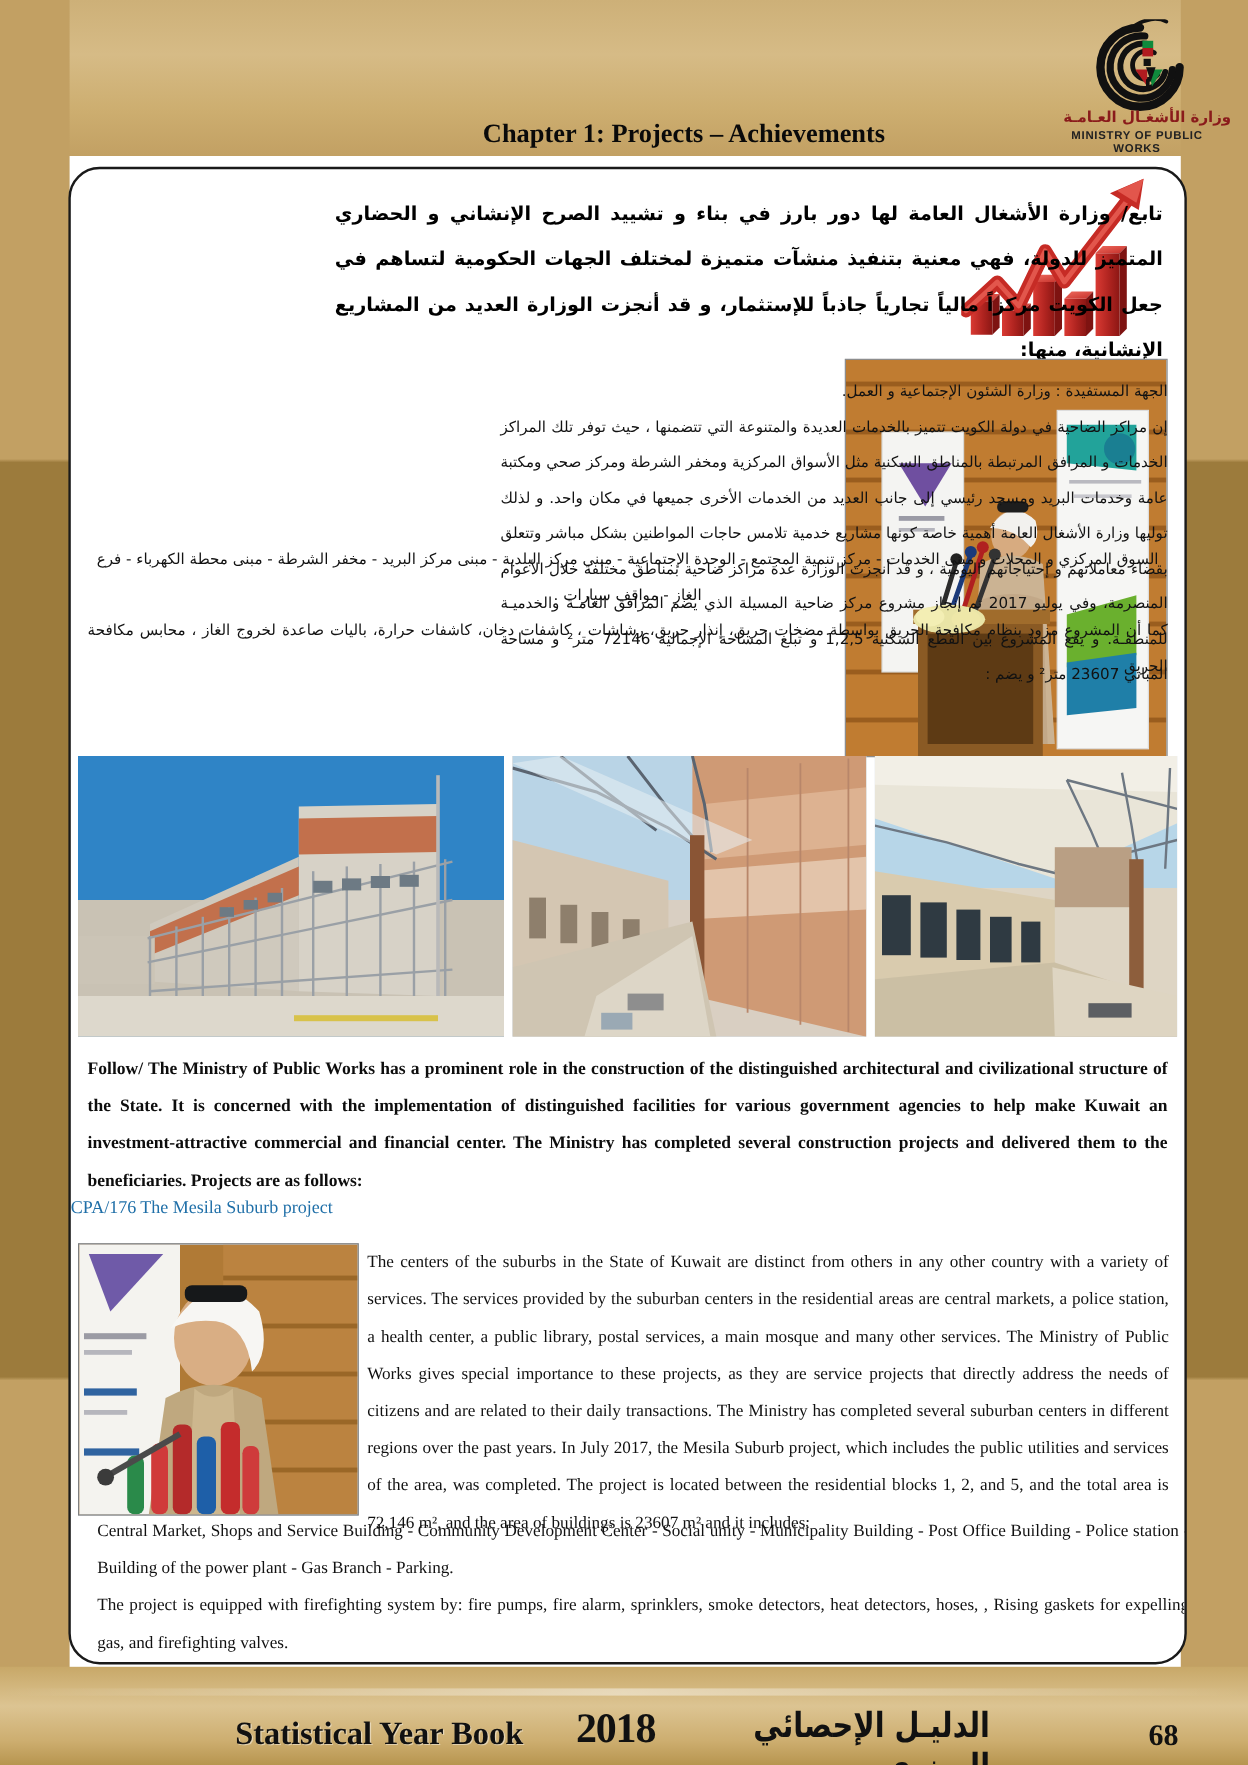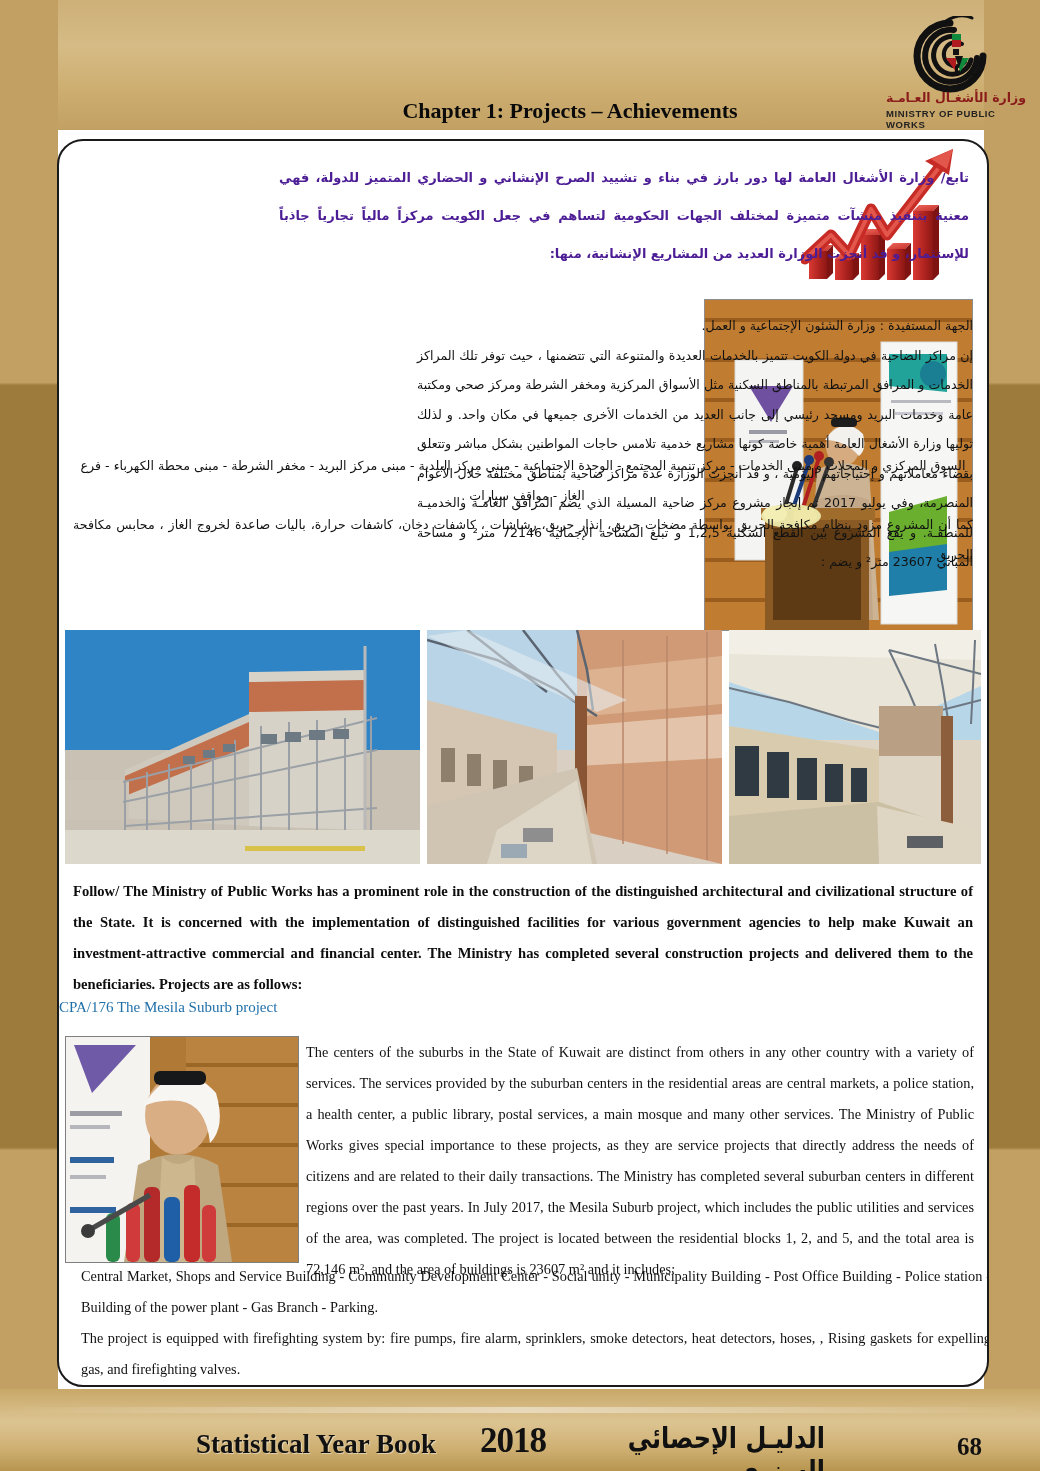--- a/index.html
+++ b/index.html
@@ -41,39 +41,39 @@
 
   
   .logo{position:absolute;right:14px;top:16px;width:140px;height:112px;}
   .logo svg{display:block;}
   .logo-ar{
     position:absolute;left:0;right:0;top:74px;
     font-family:"DejaVu Sans", sans-serif;font-size:12.5px;font-weight:bold;
     color:#8a1b1b;direction:rtl;letter-spacing:1px;
   }
   .logo-en{
-    position:absolute;left:0;right:17px;top:92px;
+    position:absolute;left:0;right:17px;top:92px;text-align:center;
     font-family:"Liberation Sans", sans-serif;font-size:9.5px;font-weight:bold;
     color:#222;letter-spacing:.6px;
   }
 
   
   .card{
     position:absolute;left:57px;top:139px;width:928px;height:1244px;
     background:#ffffff;border:2px solid #1a1a1a;border-radius:26px;
     overflow:hidden;z-index:4;
   }
   .card-inner{position:relative;width:100%;height:100%;}
 
   
   .intro-ar{
     position:absolute;right:18px;top:18px;width:690px;
     direction:rtl;text-align:justify;
     font-family:"DejaVu Sans", sans-serif;
-    font-size:13px;font-weight:bold;line-height:38px;color:#4c1d95;
+    font-size:16px;font-weight:bold;line-height:38px;color:#000000;
   }
 
   
   .chartart{position:absolute;right:-4px;top:-2px;width:190px;height:148px;}
 
   
   .blue-ar-head{
     position:absolute;left:0;right:0;top:128px;text-align:center;
     direction:rtl;font-family:"DejaVu Sans", sans-serif;
     font-size:14px;font-weight:bold;color:#1f6fa8;letter-spacing:.5px;

